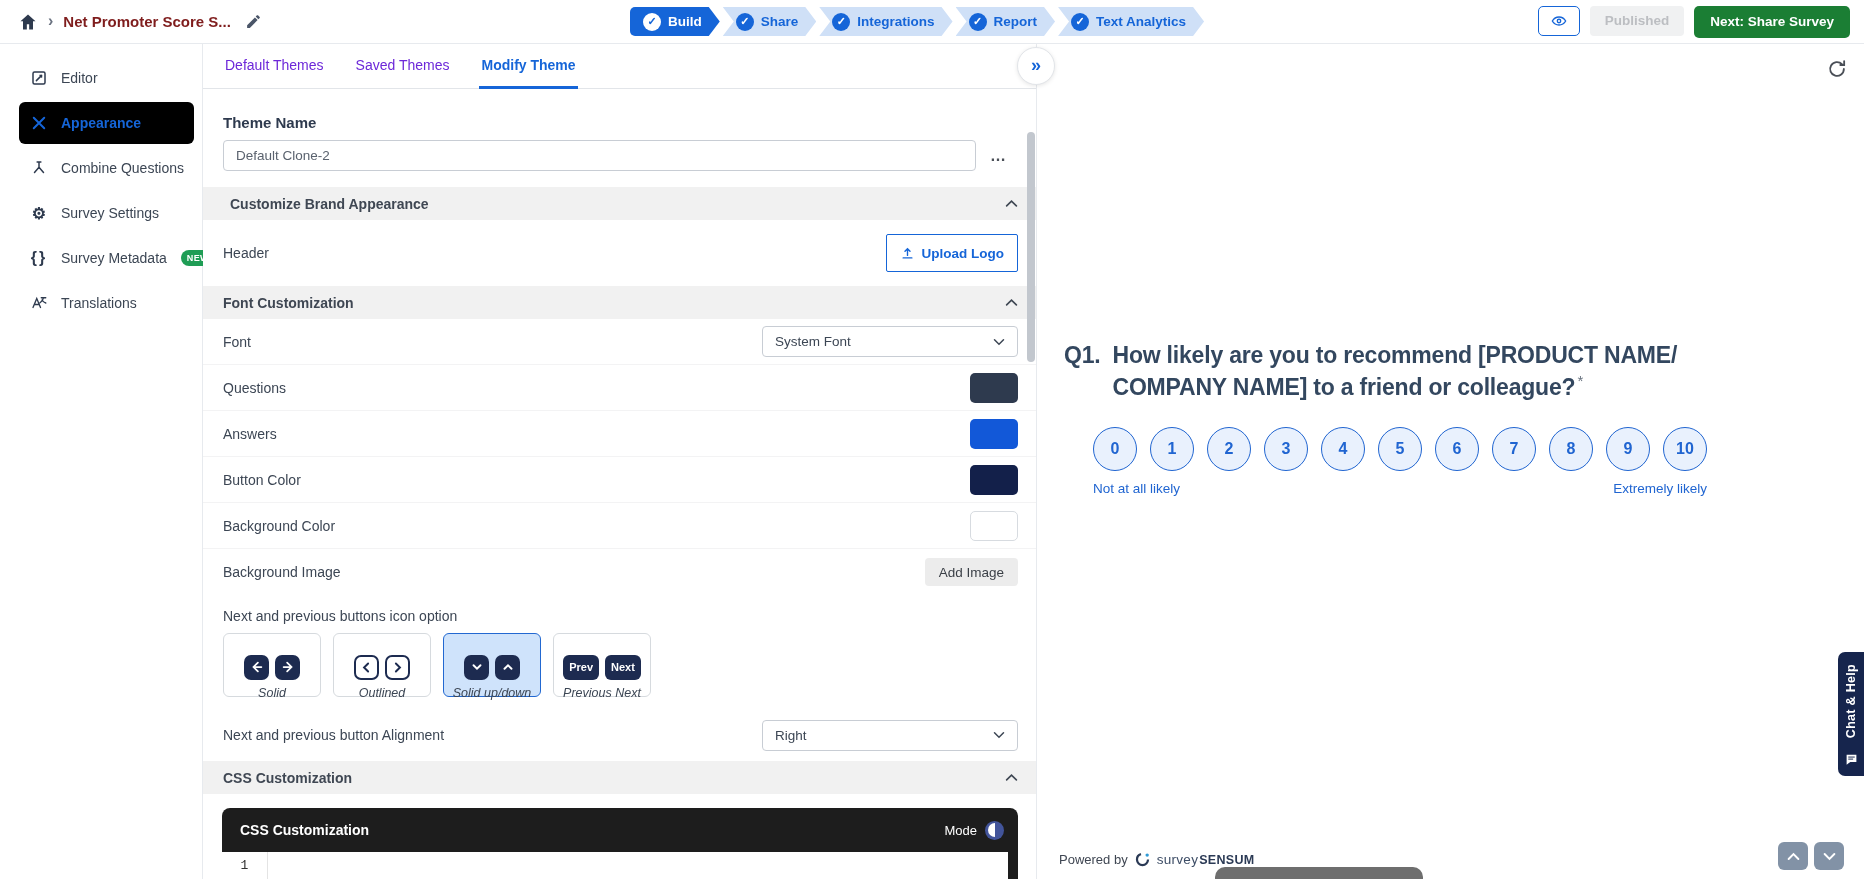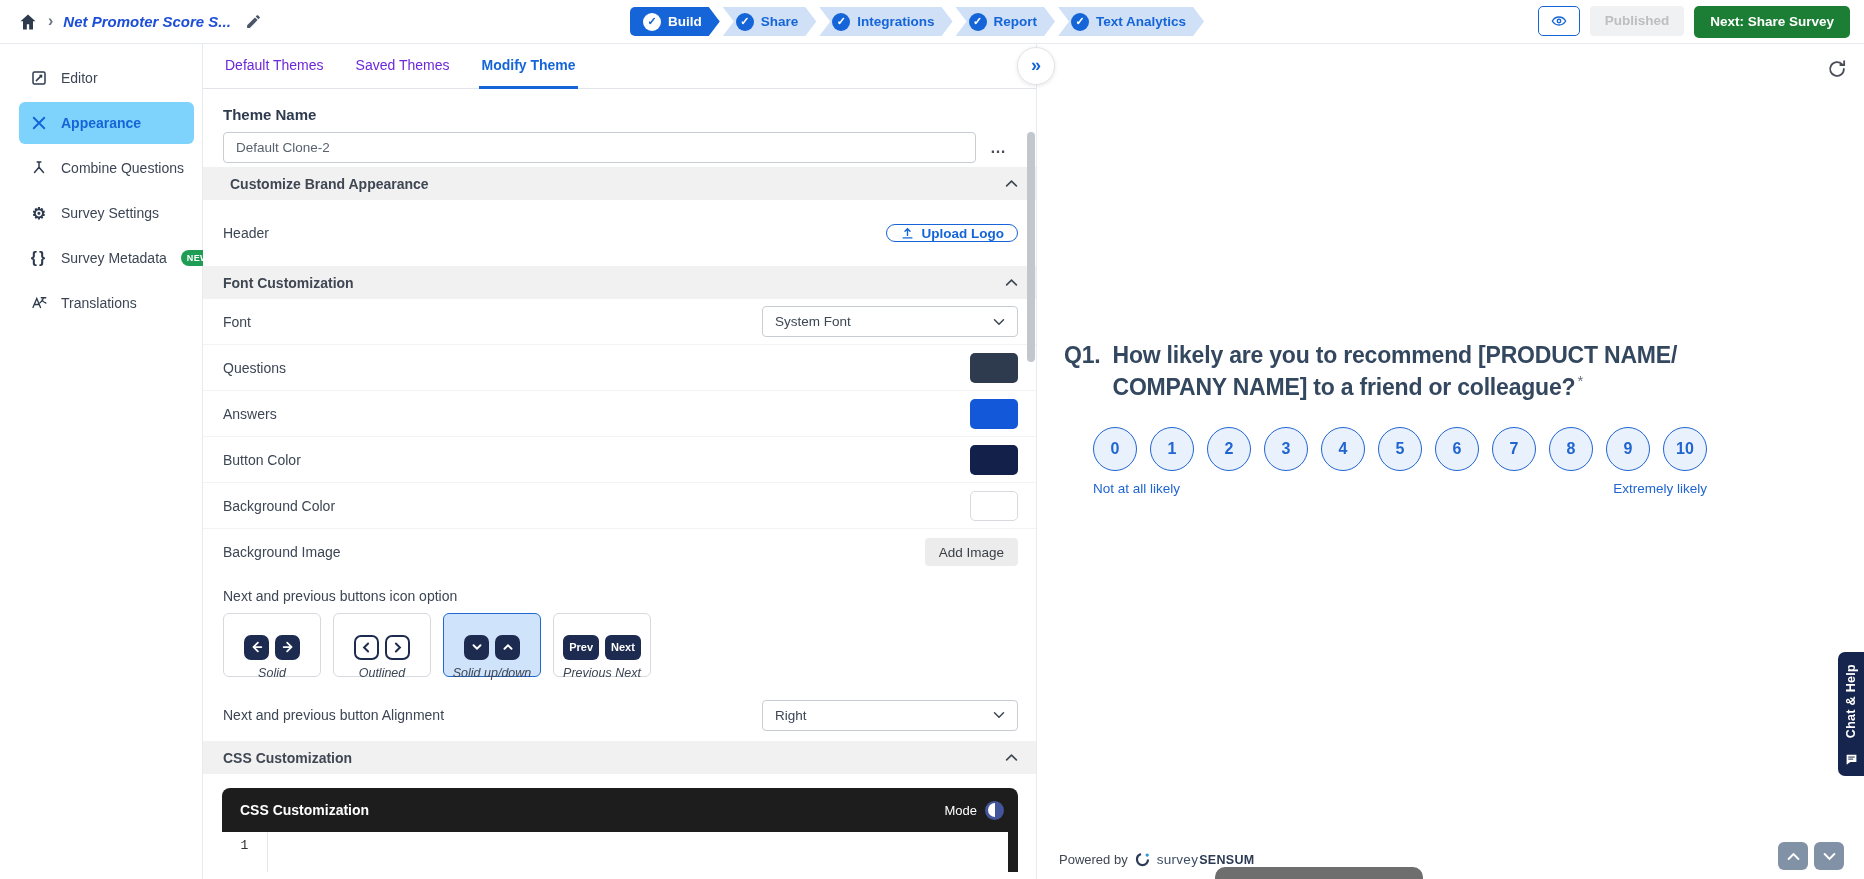--- a/index.html
+++ b/index.html
@@ -5,21 +5,21 @@
   * { margin:0; padding:0; box-sizing:border-box; }
   html,body { width:1864px; height:879px; }
   body { font-family:"Liberation Sans", sans-serif; background:#fff; position:relative; overflow:hidden; color:#3c4654; }
   svg { display:block; }
 
   
   .topbar { position:absolute; left:0; top:0; width:100%; height:44px; background:#fff;
             border-bottom:1px solid #e7eaee; display:flex; align-items:center; z-index:20; }
   .tb-left { display:flex; align-items:center; gap:10px; padding-left:18px; }
   .crumb-sep { color:#6a7280; font-size:16px; font-weight:600; margin-top:-2px; }
-  .crumb-title { font-size:15px; font-weight:700; color:#1d4ed8;font-style:italic; }
+  .crumb-title { font-size:15px; font-weight:700; color:#7f1d1d; }
   .stepper { position:absolute; left:630px; top:7px; height:29px; display:flex; gap:3px; }
   .step { display:flex; align-items:center; gap:7px; padding:0 18px 0 13px; font-size:13.5px; font-weight:600;
           background:#cfe0f7; color:#1565d8; cursor:pointer;
           clip-path:polygon(0 0, calc(100% - 11px) 0, 100% 50%, calc(100% - 11px) 100%, 0 100%, 11px 50%); }
   .step.first { clip-path:polygon(0 0, calc(100% - 11px) 0, 100% 50%, calc(100% - 11px) 100%, 0 100%); border-radius:5px 0 0 5px; }
   .step.active { background:#1565d8; color:#fff; }
   .step .circ { width:18px; height:18px; border-radius:50%; background:#1565d8; color:#fff;
                 display:flex; align-items:center; justify-content:center; font-size:11px; font-weight:800; flex:none; }
   .step.active .circ { background:#fff; color:#1565d8; }
   .tb-right { margin-left:auto; display:flex; align-items:flex-start; gap:10px; padding-right:14px; }
@@ -28,51 +28,51 @@
   .published-btn { height:30px; padding:0 15px; background:#f0f1f2; color:#bcbec2; border:none; border-radius:4px;
                    font-size:13.5px; font-weight:600; font-family:inherit; }
   .next-btn { height:32px; padding:0 16px; background:#1b7e34; color:#fff; border:none; border-radius:5px;
               font-size:13.5px; font-weight:700; font-family:inherit; cursor:pointer; }
 
   
   .sidebar { position:absolute; left:0; top:44px; width:203px; bottom:0; background:#fff;
              border-right:1px solid #e7eaee; padding-top:10px;padding-left:11px; }
   .side-item { height:42px; margin:3px 8px; padding:0 10px; display:flex; align-items:center; gap:12px;
                border-radius:6px; font-size:14px; color:#3c4654; cursor:pointer; white-space:nowrap; }
-  .side-item.active { background:#7dd3fc; color:#1565d8; font-weight:600; }
+  .side-item.active { background:#000000; color:#1565d8; font-weight:600; }
   .side-ico { width:20px; display:flex; justify-content:center; flex:none; }
   .glyph-ico { font-size:16px; color:#2e3a4e; font-weight:700; }
   .badge-new { background:#1f9d55; color:#fff; font-size:9px; font-weight:700; padding:3px 6px;
                border-radius:9px; margin-left:2px; letter-spacing:.3px; }
 
   
   .main { position:absolute; left:203px; top:44px; width:834px; bottom:0; background:#fff;
           border-right:1px solid #e7eaee; }
   .tabs { height:45px; display:flex; align-items:center; gap:28px; padding-left:20px; border-bottom:1px solid #e2e5e9; }
   .tab { height:100%; display:flex; align-items:center; font-size:14px; color:#6d28d9; cursor:pointer;
          border-bottom:3px solid transparent; margin-bottom:-1px; padding:0 2px; }
   .tab.active { color:#1565d8; font-weight:600; border-bottom-color:#1565d8; }
   .collapse-btn { position:absolute; right:-19px; top:3px; width:38px; height:38px; border-radius:50%;
                   background:#fff; border:1px solid #e2e5e9; box-shadow:0 1px 4px rgba(0,0,0,.10);
                   color:#1565d8; font-size:18px; font-weight:700; display:flex; align-items:center;
                   justify-content:center; cursor:pointer; z-index:6; padding-bottom:2px; }
-  .panel-title { margin:17px 20px 9px; font-size:15px; font-weight:700; color:#2e3a4e; }
+  .panel-title { margin:25px 20px 9px; font-size:15px; font-weight:700; color:#2e3a4e; }
   .name-row { display:flex; align-items:center; gap:14px; margin:0 18px 0 20px; }
   .name-input { flex:1; max-width:753px; height:31px; border:1px solid #c8cdd4; border-radius:4px;
                 padding:0 12px; font-size:13.5px; color:#5a626e; font-family:inherit; }
   .more-dots { font-weight:700; color:#4a4f57; font-size:16px; letter-spacing:1.5px; background:none;
                border:none; cursor:pointer; font-family:inherit; }
   .section-head { height:33px; background:#f1f1f1; display:flex; align-items:center; justify-content:space-between;
                   padding:0 18px 0 20px; font-size:14px; font-weight:700; color:#3f4753; cursor:pointer; }
-  .mt20 { margin-top:4px;padding-left:27px; }
+  .mt20 { margin-top:16px;padding-left:27px; }
   .frow { height:46px; display:flex; align-items:center; justify-content:space-between;
           padding:0 18px 0 20px; font-size:14px; color:#3c4654; border-bottom:1px solid #f3f3f4; }
   .frow.tall { height:66px; border-bottom:none; }
   .frow.noline { border-bottom:none; }
-  .upload-btn { height:18px; padding:0 13px; border:1.5px solid #1565d8; border-radius:9px; background:#fff;
+  .upload-btn { height:38px; padding:0 13px; border:1.5px solid #1565d8; border-radius:2px; background:#fff;
                 color:#1565d8; font-weight:600; font-size:13.5px; display:flex; align-items:center; gap:7px;
                 cursor:pointer; font-family:inherit; }
   .select { width:256px; height:31px; border:1px solid #c8cdd4; border-radius:4px; background:#fff;
             display:flex; align-items:center; justify-content:space-between; padding:0 12px;
             font-size:13.5px; color:#3c4654; cursor:pointer; }
   .swatch { width:48px; height:30px; border-radius:5px; cursor:pointer; }
   .sw-questions { background:#2e3a4e; }
   .sw-answers { background:#1258d8; }
   .sw-button { background:#13204a; }
   .sw-bg { background:#ffffff; border:1px solid #d7dbe0; }

